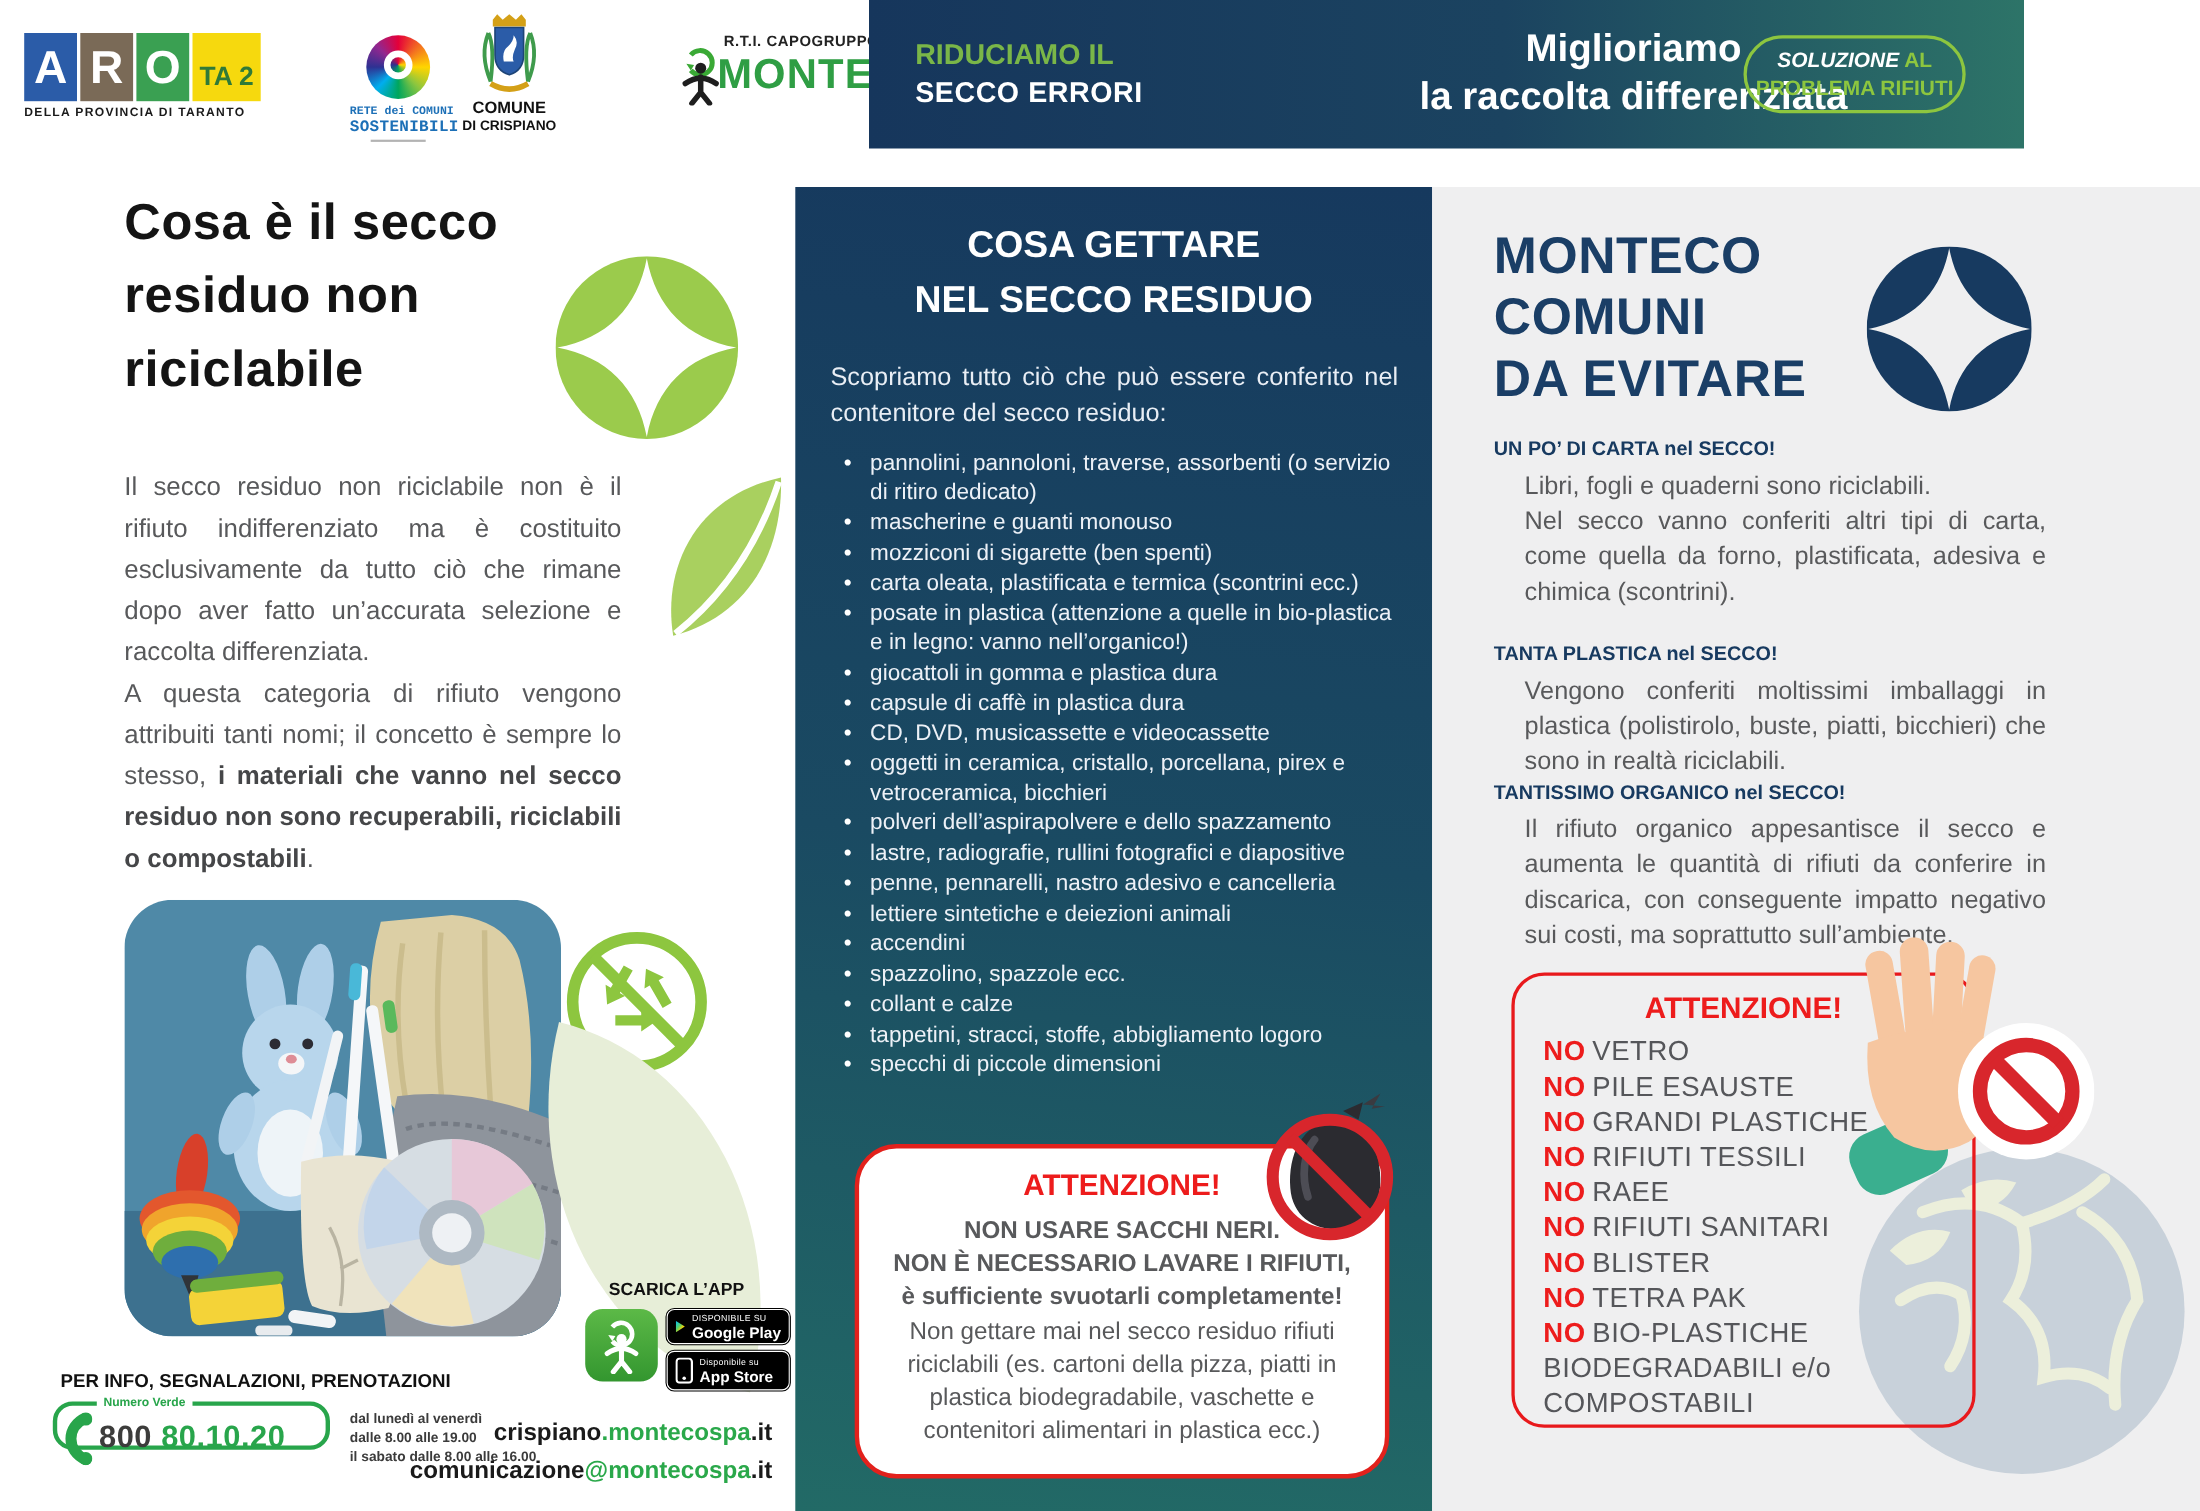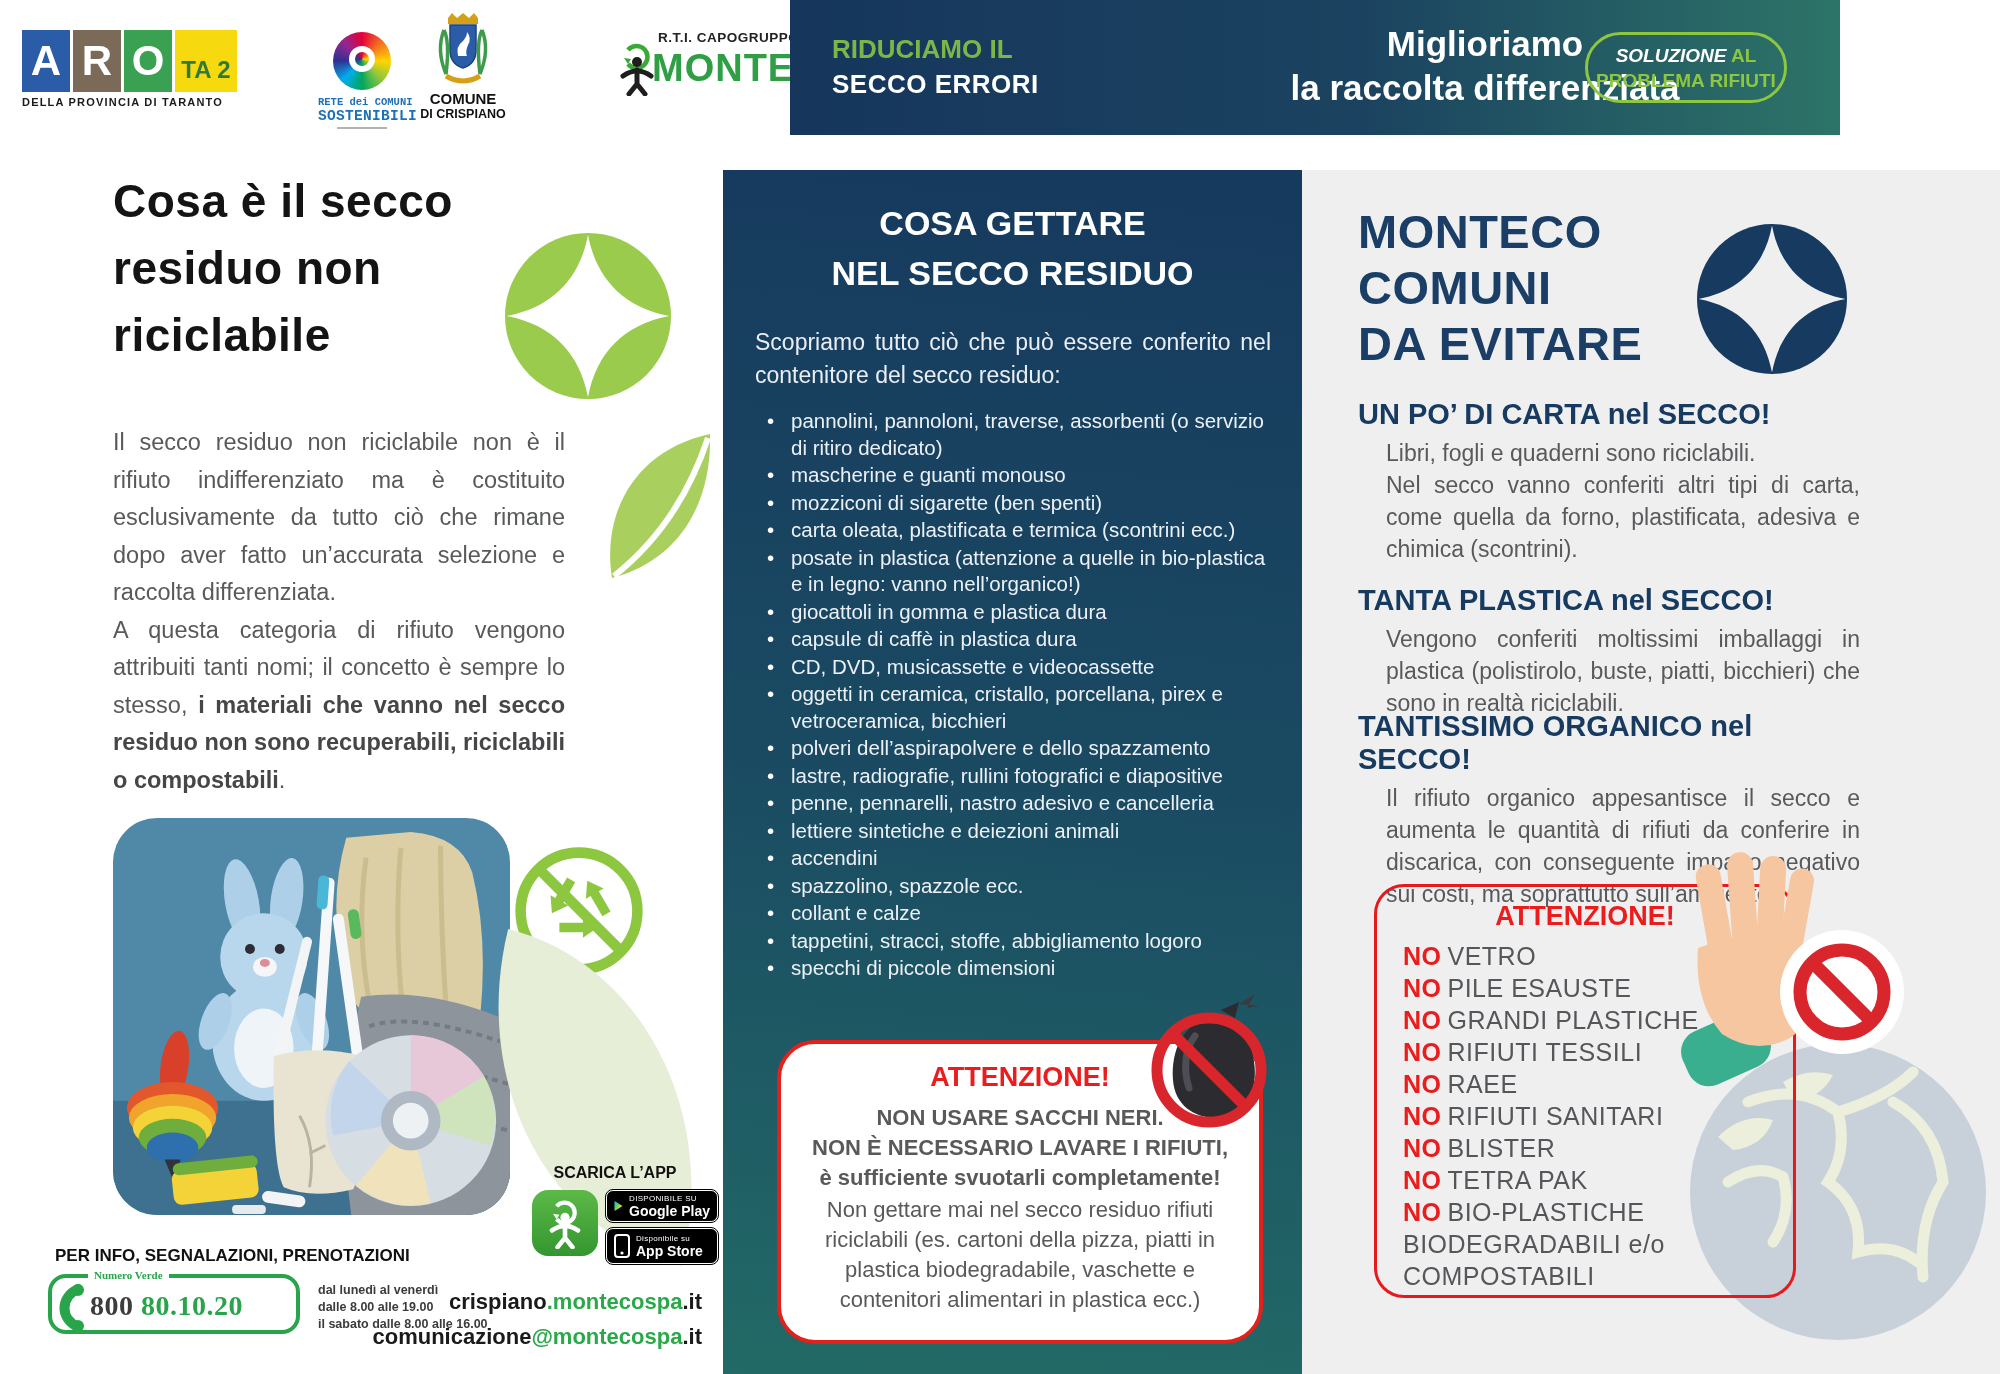--- a/index.html
+++ b/index.html
@@ -57,21 +57,21 @@
   .para { left:113px; top:424px; width:452px; font-size:23.5px; line-height:37.5px; color:#58595b;
           text-align:justify; }
   .para b { color:#454648; }
   .photo { left:113px; top:818px; width:397px; height:397px; border-radius:44px; overflow:hidden; }
   .norec { left:512px; top:844px; }
   .paleleaf { left:470px; top:955px; width:250px; height:285px; background:#e7eed8;
               border-radius:0 100% 0 100%; transform:rotate(14deg); }
 
   
   .perinfo { left:55px; top:1246px; font-size:17px; font-weight:800; color:#111; }
-  .nv { left:48px; top:1274px; width:252px; height:60px; border:4px solid #28a54b; border-radius:18px; background:#fff;font-family:Liberation Serif, serif; }
+  .nv { left:48px; top:1274px; width:252px; height:44px; border:4px solid #28a54b; border-radius:18px; background:#fff; }
   .nv-label { position:absolute; left:36px; top:-9px; background:#fff; padding:0 6px; font-size:11px;
               font-weight:800; color:#28a54b; white-space:nowrap; }
   .nv-num { position:absolute; left:38px; top:12px; font-size:28px; font-weight:800; letter-spacing:.5px; white-space:nowrap; }
   .nv-num .dark { color:#3c3c3b; } .nv-num .grn { color:#28a54b; }
   .nv-phone { position:absolute; left:2px; top:6px; }
   .hours { left:318px; top:1282px; font-size:12.5px; line-height:17px; font-weight:700; color:#3b3b3b; white-space:pre-line; }
 
   .scarica { left:515px; top:1164px; width:200px; text-align:center; font-size:16px; font-weight:800; color:#111; }
   .appicon { left:532px; top:1190px; width:66px; height:66px; border-radius:16px;
              background:linear-gradient(180deg,#5cb947 0%,#33962f 100%); position:absolute; }
@@ -101,21 +101,21 @@
   .midbox-b { color:#58595b; font-size:22px; font-weight:800; line-height:30px; }
   .midbox-body { color:#58595b; font-size:22px; line-height:30px; margin-top:2px; }
   .bag { position:absolute; left:420px; top:822px; z-index:2; }
 
   
   .rightp { left:1302px; top:170px; width:698px; height:1204px; background:#efeff0; }
   .right-title { position:absolute; left:56px; top:34px; font-size:47px; line-height:56px; font-weight:800;
                  color:#1a3e66; letter-spacing:.5px; white-space:pre-line; }
   .star-navy { position:absolute; left:395px; top:54px; }
   .sec { position:absolute; left:56px; width:502px; }
-  .sec-h { font-size:29px; font-weight:800; color:#173a60; margin-bottom:6px; }
+  .sec-h { font-size:18px; font-weight:800; color:#173a60; margin-bottom:6px; }
   .sec-b { font-size:23px; line-height:32px; color:#58595b; text-align:justify; white-space:pre-line;margin-left:28px; }
   .sec1 { top:228px; } .sec2 { top:414px; } .sec3 { top:540px; }
   .redbox { position:absolute; left:72px; top:714px; width:422px; height:414px; border:3px solid #e8191c;
             border-radius:30px; z-index:1; }
   .redbox-title { text-align:center; color:#ed1c1c; font-size:27px; font-weight:800; margin-top:14px; }
   .no-list { margin:8px 0 0 26px; }
   .no-line { font-size:25px; line-height:32px; color:#55565a; letter-spacing:.5px; }
   .no-line b { color:#ed1c1c; font-weight:800; margin-right:6px; }
   .globe { position:absolute; left:386px; top:872px; z-index:0; }
   .hand { position:absolute; left:362px; top:682px; z-index:2; }

